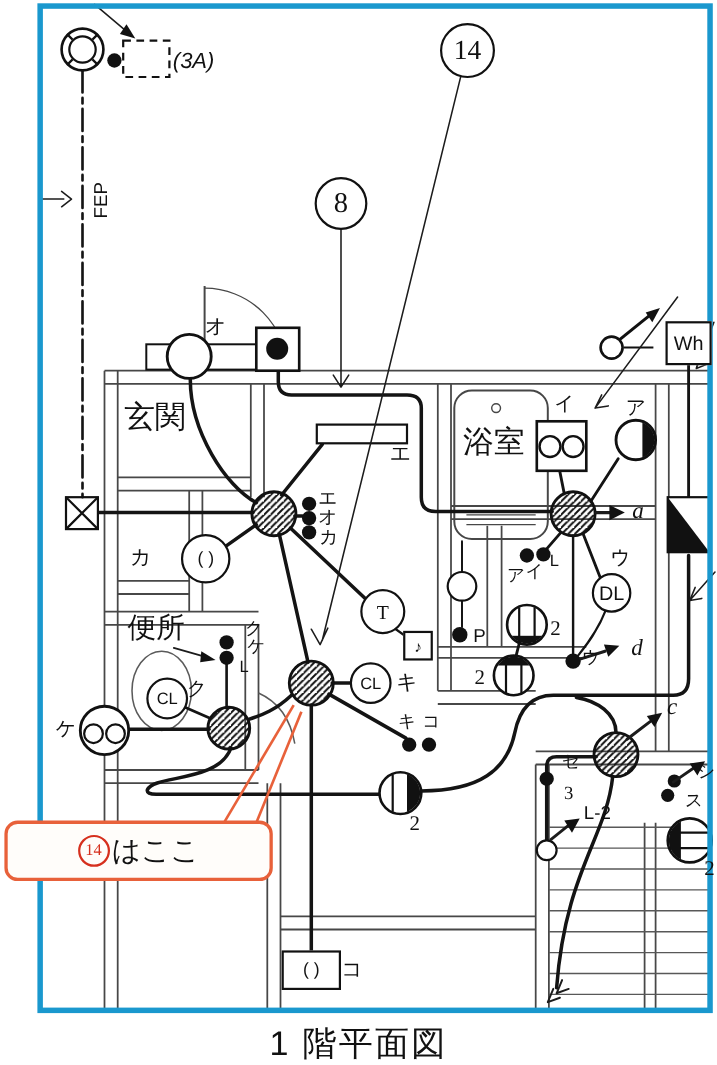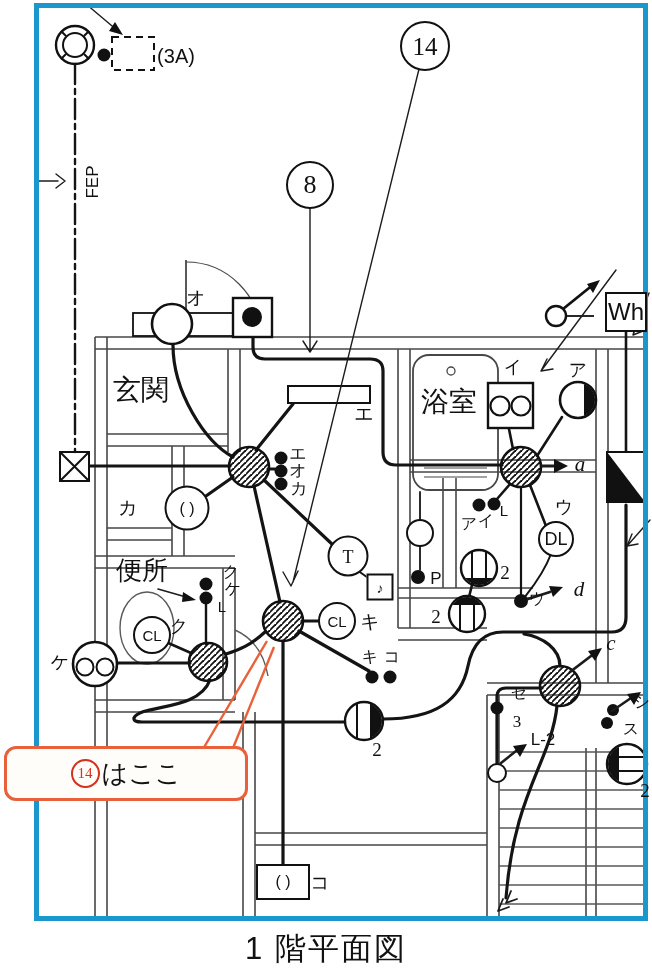--- a/index.html
+++ b/index.html
@@ -255,23 +255,23 @@
 
   <g stroke="#e8613a" stroke-width="2.4" fill="none">
     <path d="M203,749 L267,641"></path>
     <path d="M231,753 L274,647"></path>
   </g>
 
   <rect x="36.5" y="5.5" width="609" height="913" fill="none" stroke="#1a98ce" stroke-width="5"></rect>
 </svg>
 
 <div id="labels">
-      <div class="lbl" style="left: 176px; top: 56px; font-size: 20px;">(3A)</div>
+      <div class="lbl" style="left: 176px; top: 56px; font-size: 20px; font-style: italic;">(3A)</div>
       <div class="lbl" style="left: 92px; top: 182px; font-size: 17px; transform: translate(-50%, -50%) rotate(-90deg);">FEP</div>
-      <div class="lbl" style="left: 141px; top: 390px; font-size: 28px;">玄関</div>
+      <div class="lbl" style="left: 141px; top: 379px; font-size: 28px;">玄関</div>
       <div class="lbl" style="left: 449px; top: 402px; font-size: 28px;">浴室</div>
       <div class="lbl" style="left: 142px; top: 570px; font-size: 26px;">便所</div>
       <div class="lbl" style="left: 196px; top: 297px; font-size: 19px;">オ</div>
       <div class="lbl" style="left: 364px; top: 413px; font-size: 19px;">エ</div>
       <div class="lbl" style="left: 298px; top: 453px; font-size: 17px;">エ</div>
       <div class="lbl" style="left: 298px; top: 470px; font-size: 17px;">オ</div>
       <div class="lbl" style="left: 299px; top: 488px; font-size: 17px;">カ</div>
       <div class="lbl" style="left: 128px; top: 507px; font-size: 19px;">カ</div>
       <div class="lbl" style="left: 179px; top: 626px; font-size: 18px;">ク</div>
       <div class="lbl" style="left: 231px; top: 572px; font-size: 16px;">ク</div>
@@ -301,21 +301,21 @@
       <div class="lbl serif" style="left: 436px; top: 616px; font-size: 19px;">2</div>
       <div class="lbl serif" style="left: 377px; top: 749px; font-size: 19px;">2</div>
       <div class="lbl serif" style="left: 645px; top: 790px; font-size: 19px;">2</div>
       <div class="lbl" style="left: 320px; top: 882px; font-size: 19px;">コ</div>
       <div class="lbl circle serif" style="left: 310px; top: 185px; font-size: 26px; width: 44px; height: 44px;">8</div>
       <div class="lbl circle serif" style="left: 425px; top: 46px; font-size: 25px; width: 46px; height: 46px;">14</div>
       <div class="lbl circle" style="left: 152px; top: 635px; font-size: 15px; width: 34px; height: 34px;">CL</div>
       <div class="lbl circle" style="left: 337px; top: 621px; font-size: 15px; width: 34px; height: 34px;">CL</div>
       <div class="lbl circle" style="left: 556px; top: 539px; font-size: 18px; width: 32px; height: 32px;">DL</div>
       <div class="lbl circle serif" style="left: 348px; top: 556px; font-size: 18px; width: 37px; height: 37px;">T</div>
-      <div class="lbl box" style="left: 626px; top: 312px; font-size: 24px; width: 38px; height: 36px;">Wh</div>
+      <div class="lbl box" style="left: 626px; top: 312px; font-size: 18px; width: 38px; height: 36px;">Wh</div>
       <div class="lbl box" style="left: 380px; top: 587px; font-size: 14px; width: 23px; height: 23px;">♪</div>
       <div class="lbl circle" style="left: 187px; top: 508px; font-size: 16px; width: 41px; height: 41px;">( )</div>
       <div class="lbl box" style="left: 283px; top: 882px; font-size: 16px; width: 50px; height: 32px;">( )</div>
     </div>
 
 <div id="callout">
   <span class="rednum">14</span>
   <span>はここ</span>
 </div>
 

